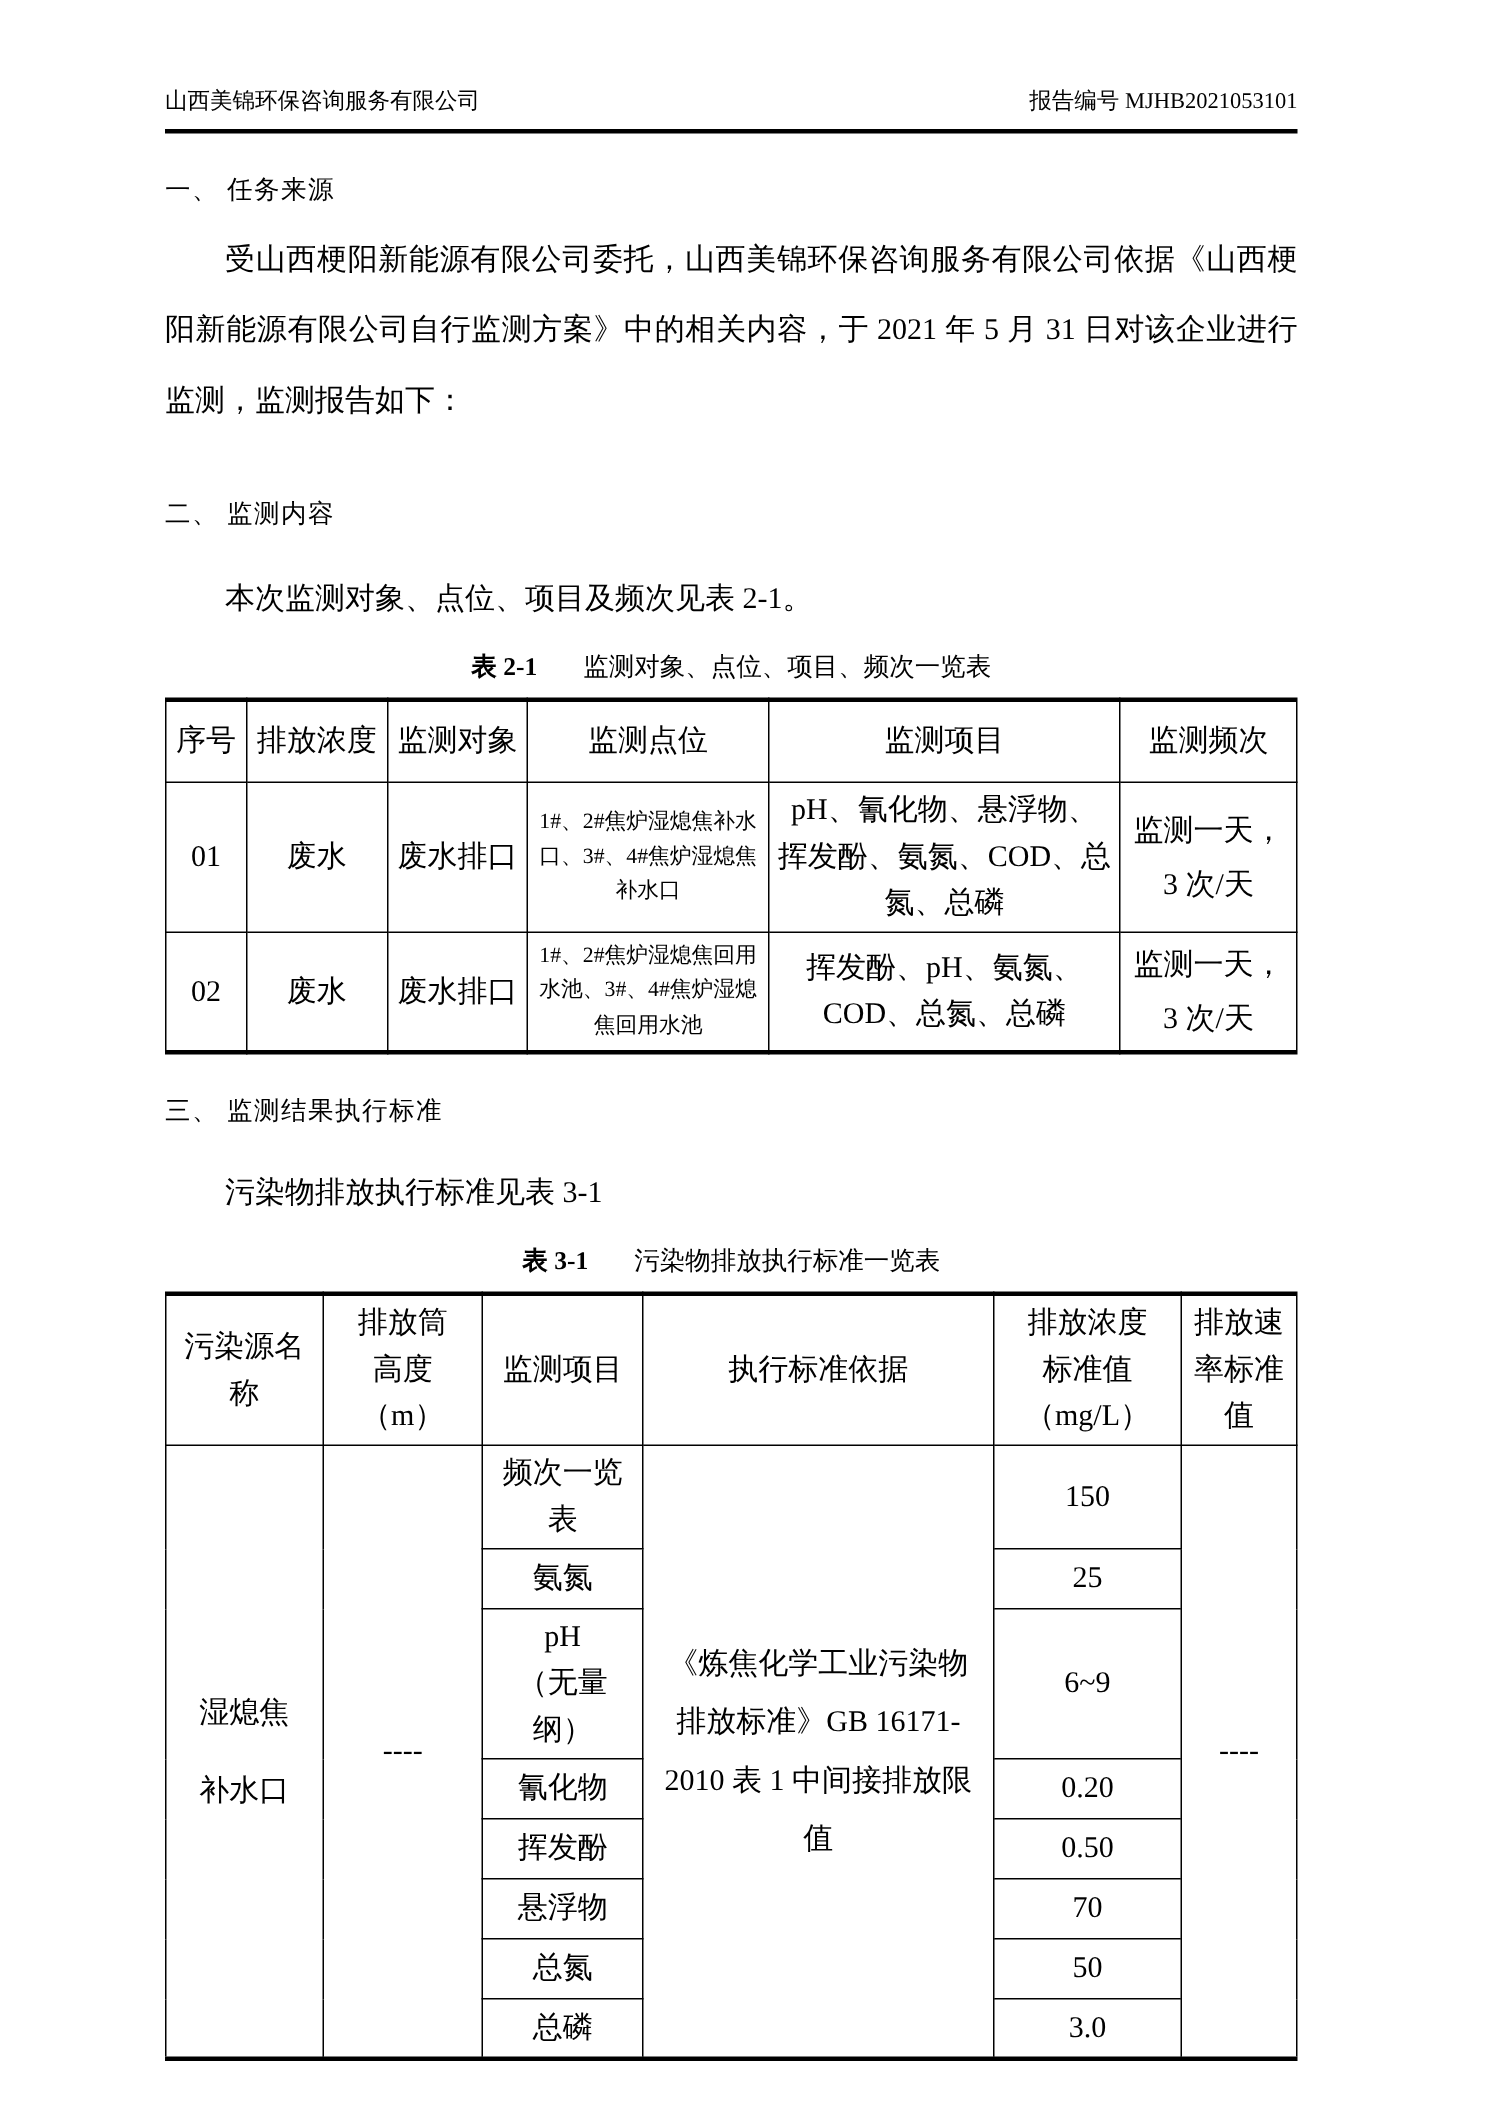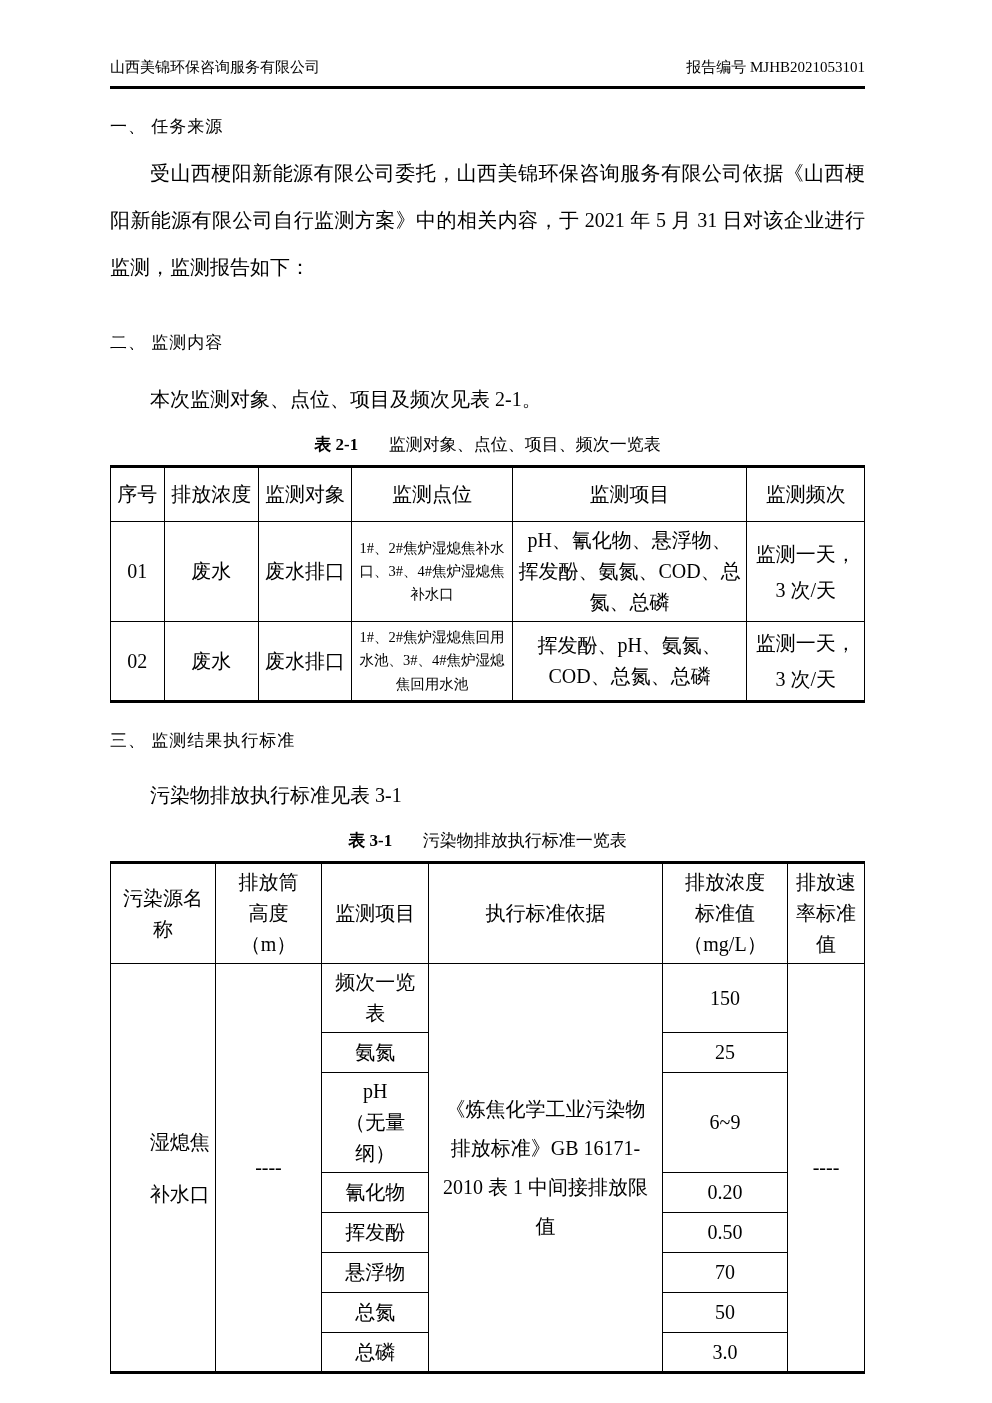--- a/index.html
+++ b/index.html
@@ -53,21 +53,21 @@
   #table-2-1 .h-row  { height: 55px; }
   #table-2-1 .r1     { height: 70px; }
   #table-2-1 .r2     { height: 74px; }
   #table-2-1 .points { font-size: 14.5px; line-height: 1.6; padding: 2px 2px; }
   #table-2-1 .freq   { line-height: 1.8; }
 
   
   #table-3-1 .h-row    { height: 84px; }
   #table-3-1 .body-row { height: 40px; }
   #table-3-1 .tall-row { height: 48px; }
-  #table-3-1 .src      { line-height: 2.6; text-align: right; }
+  #table-3-1 .src      { line-height: 2.6; }
   #table-3-1 .basis    { line-height: 1.95; padding: 0 10px; }
 
   .page-footer {
     margin-top: 28px;
     text-align: center;
     font-size: 14px;
     letter-spacing: 3px;
   }
 </style>
 </head>

